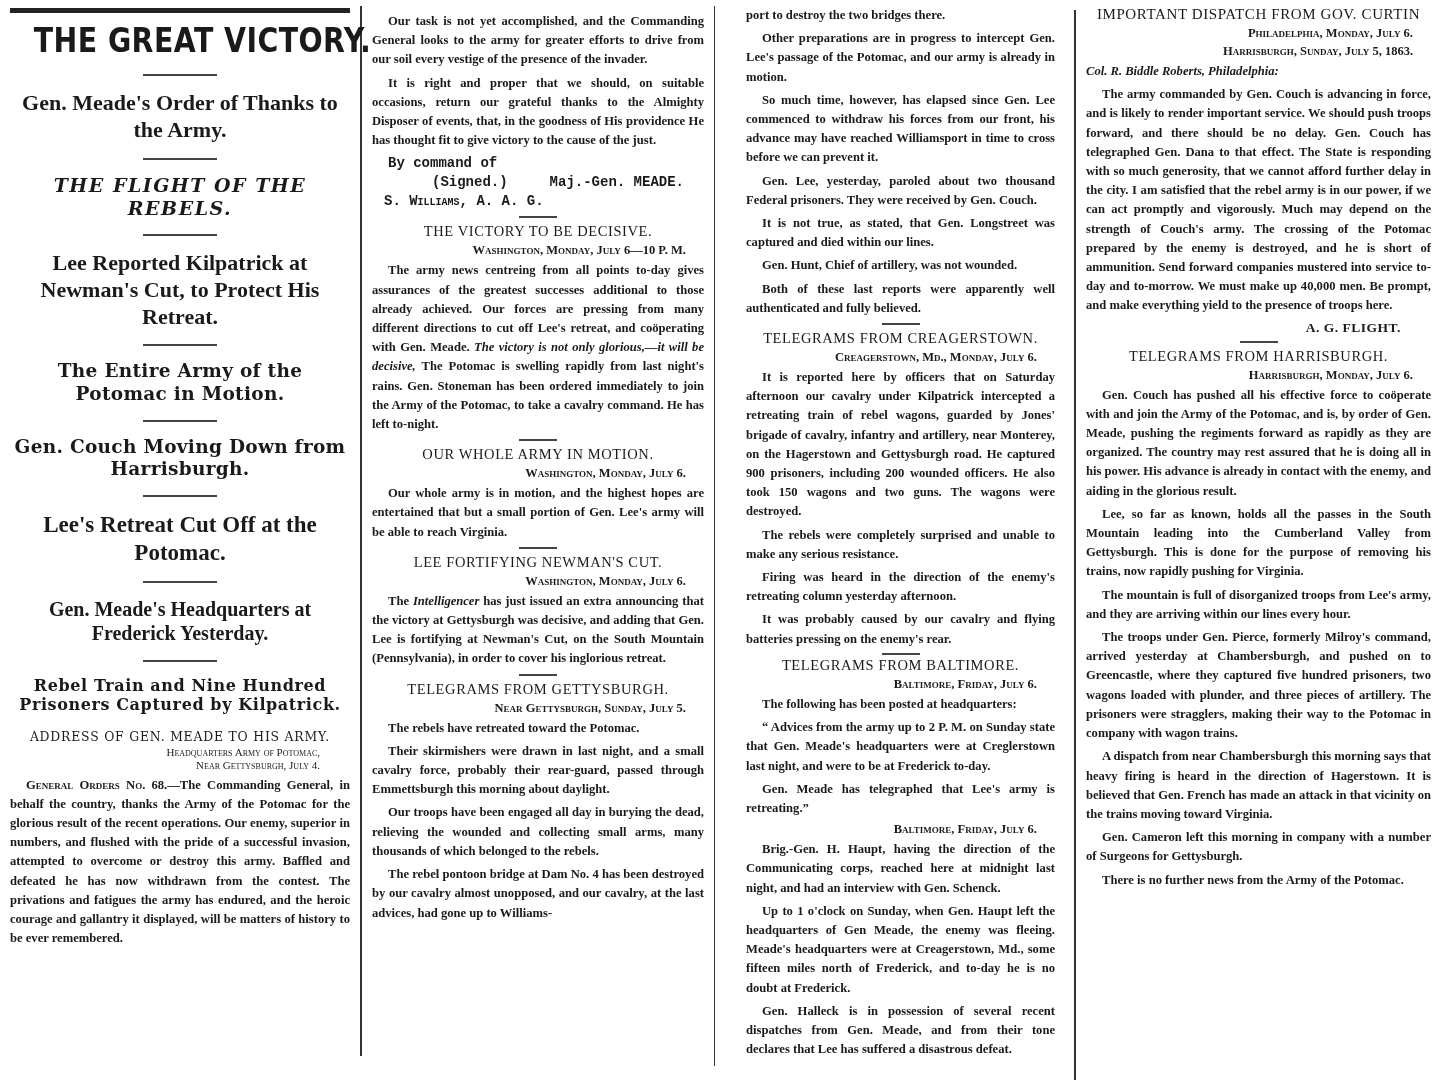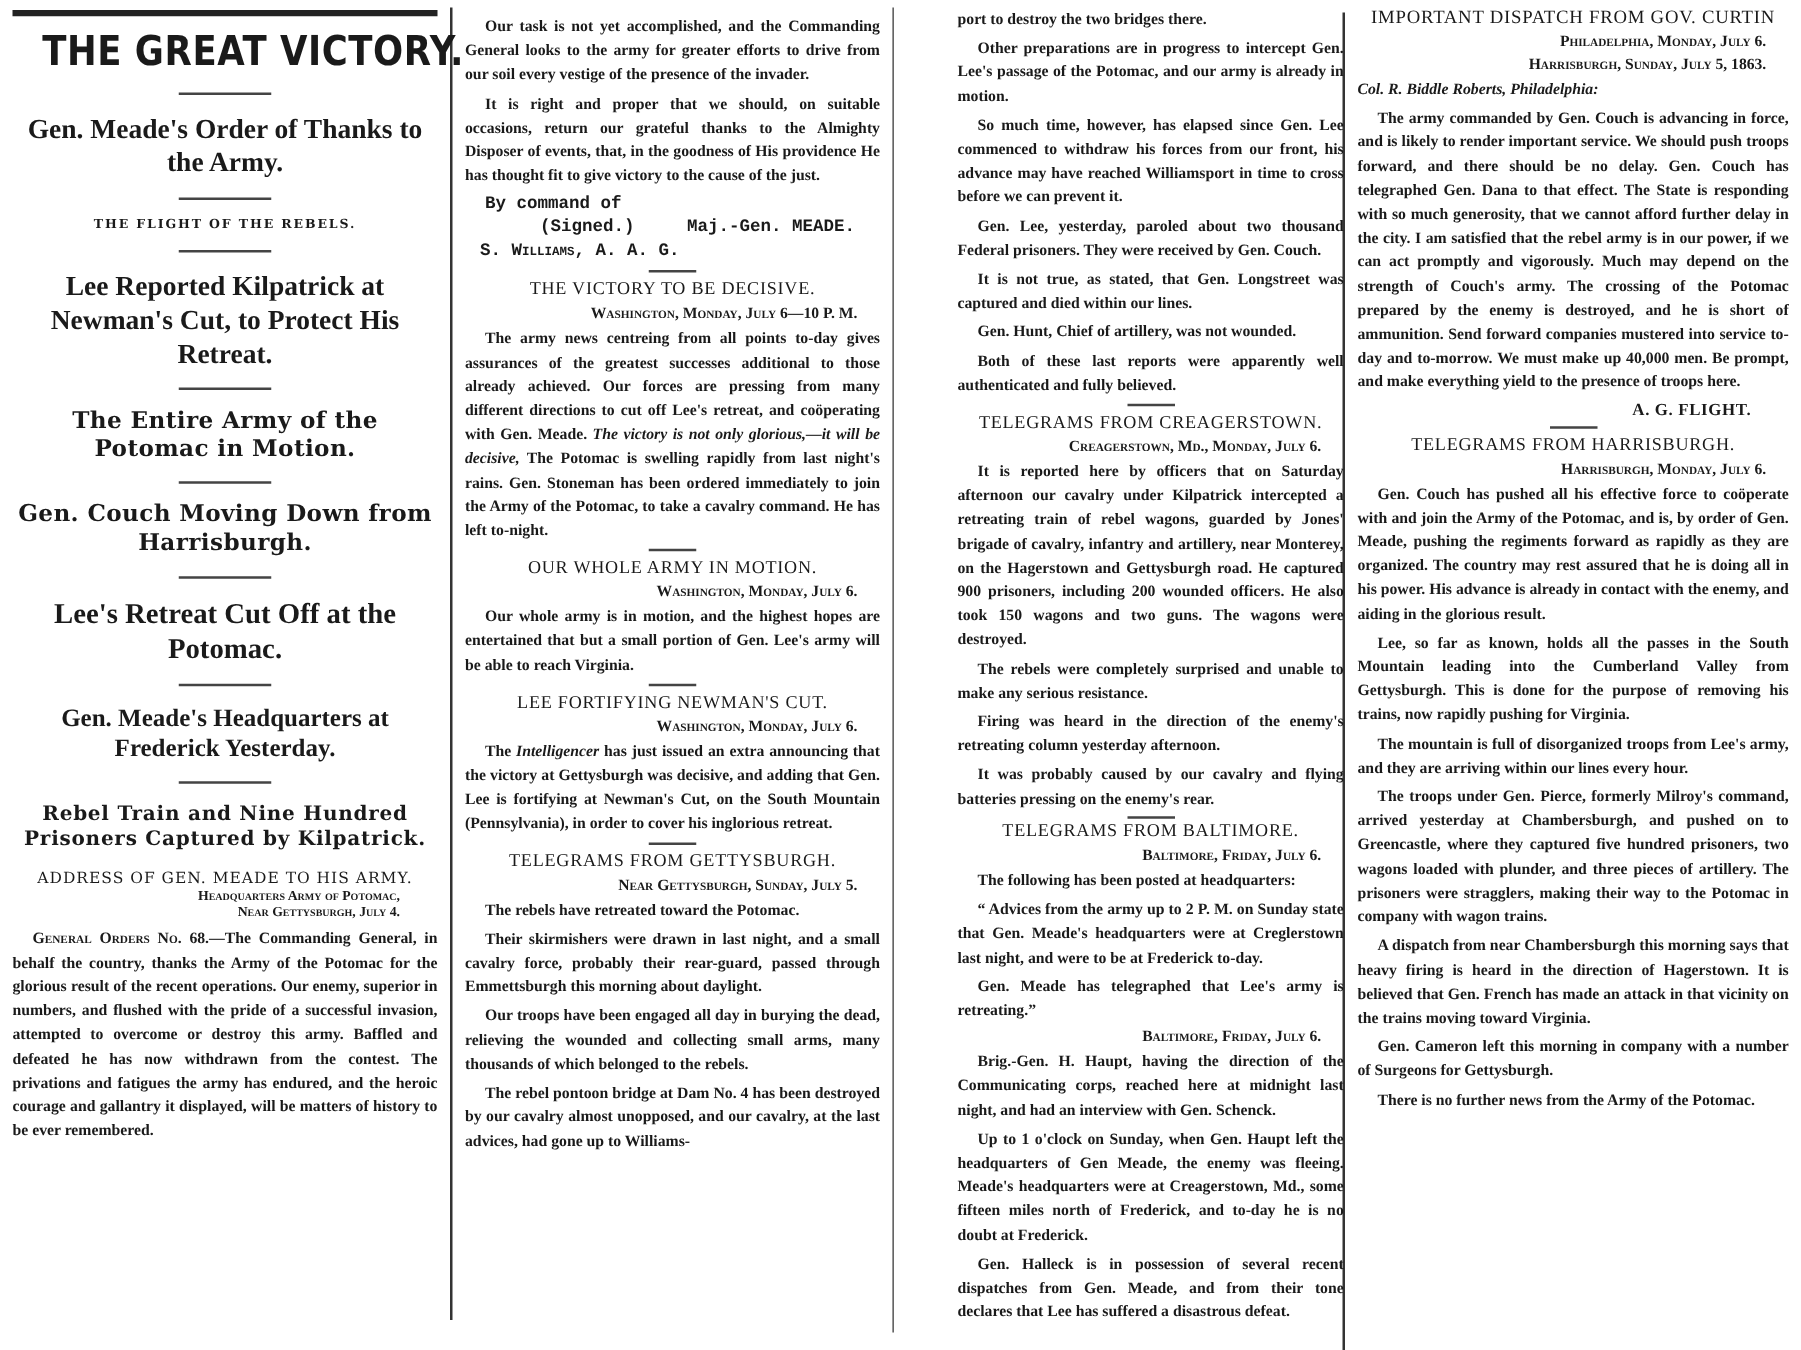--- a/index.html
+++ b/index.html
@@ -1,41 +1,41 @@
 <!DOCTYPE html>
 <html><head>
 <meta charset="utf-8">
 <style>
   html, body { margin:0; padding:0; background:#fff; }
   body { width:1441px; height:1080px; overflow:hidden; position:relative; color:#1a1a1a; font-family:"Liberation Serif", serif; }
   .col { position:absolute; top:0; bottom:0; box-sizing:border-box; padding:0 10px; }
   .rule-v { position:absolute; width:2px; background:#333; }
   #c1 { left:0; width:360px; }
   #c2 { left:362px; width:352px; }
-  #c3 { left:756px; width:329px; }
+  #c3 { left:736px; width:329px; }
   #c4 { left:1076px; width:365px; }
   .topbar { height:5px; background:#222; margin:8px 0 8px 0; }
   .banner { font-family:"DejaVu Sans", sans-serif; font-weight:bold; font-size:33px; text-align:center; letter-spacing:0.5px; margin:2px 0 8px; transform:scaleX(0.86); transform-origin:center; white-space:nowrap; }
   .hd { text-align:center; font-weight:bold; line-height:1.22; margin:0; }
   .hd.cond { font-family:"Liberation Serif", serif; font-size:22px; }
-  .hd.caps { font-family:"DejaVu Serif", serif; font-size:10px; letter-spacing:1.5px; }
+  .hd.caps { font-family:"DejaVu Serif", serif; font-size:19px; letter-spacing:1.5px;font-style:italic; }
   .hd.heavy { font-family:"DejaVu Serif", serif; font-size:18.5px; letter-spacing:0.3px; }
   .hd.heavy2 { font-family:"DejaVu Serif", serif; font-size:16px; letter-spacing:0.6px; }
   .dash { width:74px; height:2px; background:#444; margin:14px auto 14px; }
   .dash.sm { width:38px; margin:5px auto 5px; }
   .sec { font-family:"Liberation Serif", serif; font-size:14.5px; text-align:center; letter-spacing:0.6px; margin:2px 0 3px; }
   .dl { font-family:"Liberation Serif", serif; font-size:12.5px; font-weight:bold; text-align:right; padding-right:18px; margin:1px 0 3px; font-variant:small-caps; }
   p { font-family:"Liberation Serif", serif; font-size:12.6px; font-weight:bold; line-height:19.2px; margin:0 0 4px; text-align:justify; text-indent:16px; }
   p.noi { text-indent:0; }
   .sc { font-variant:small-caps; }
   .it { font-style:italic; }
   .sig { font-family:Liberation Mono, monospace; font-size:14px; font-weight:bold; line-height:19px; }
   .sigline { display:flex; justify-content:space-between; padding-left:60px; padding-right:20px; }
   .addr-title { font-family:"DejaVu Serif", serif; font-size:12.4px; letter-spacing:0.8px; margin:14px 0 2px; text-align:center; white-space:nowrap; }
-  .hq { font-size:11px; font-weight:bold; text-align:right; padding-right:30px; line-height:13px; font-variant:small-caps; }
+  .hq { font-size:11px; font-weight:normal; text-align:right; padding-right:30px; line-height:13px; font-variant:small-caps; }
   .curtin { text-align:right; padding-right:30px; font-weight:bold; font-size:13.5px; letter-spacing:0.5px; margin:0 0 3px; }
 </style>
 </head>
 <body>
 
 <div class="rule-v" style="left:360px;top:6px;height:1050px;"></div>
 <div class="rule-v" style="left:714px;top:6px;height:1060px;width:1px;"></div>
 <div class="rule-v" style="left:1074px;top:10px;height:1070px;"></div>
 
 <div class="col" id="c1">

